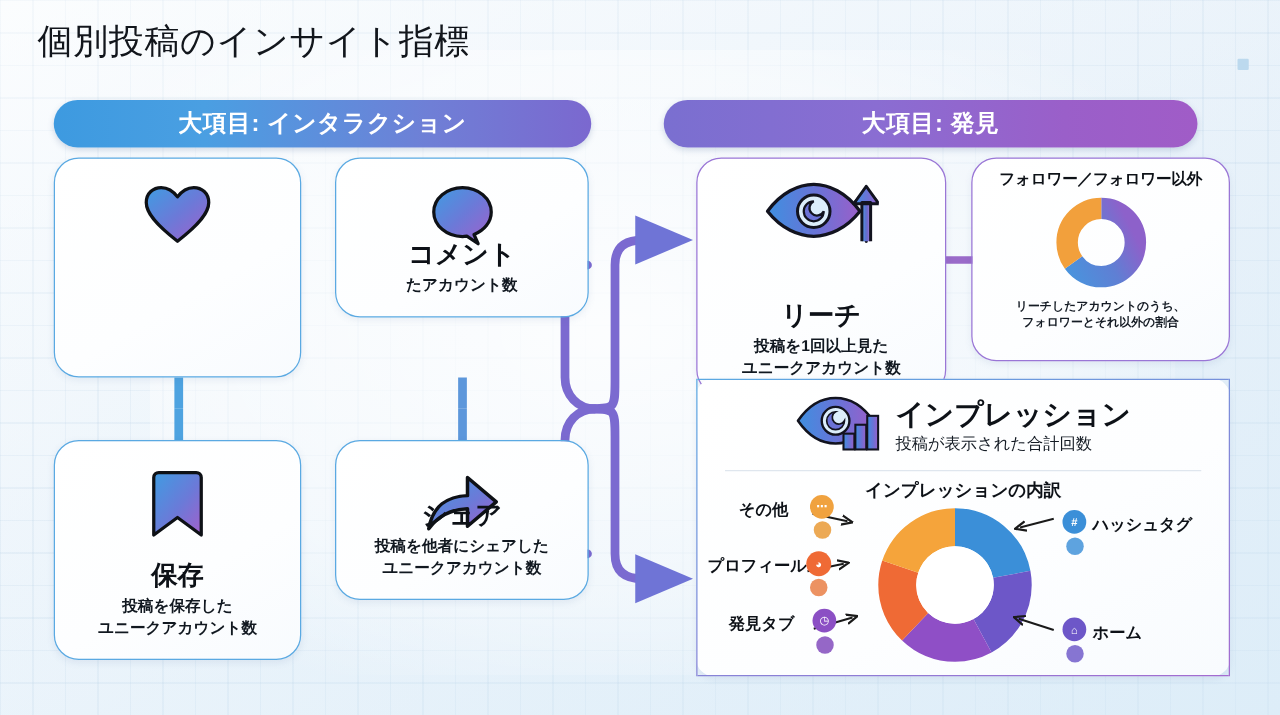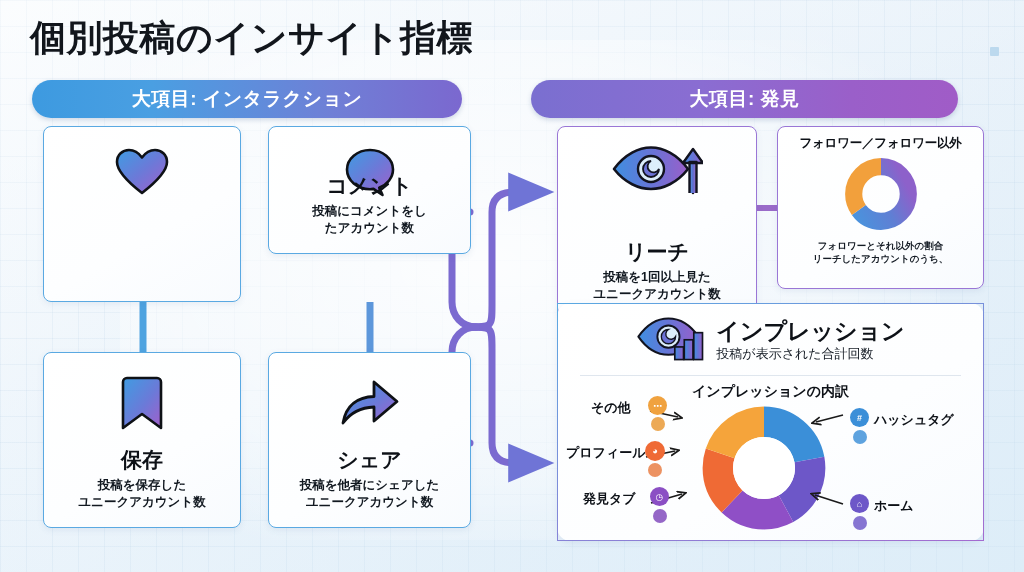--- a/index.html
+++ b/index.html
@@ -16,54 +16,54 @@
   
   .wash {
     position:absolute; left:120px; top:40px; width:820px; height:500px;
     background:radial-gradient(ellipse at 45% 45%, rgba(255,255,255,0.85) 0%, rgba(255,255,255,0.45) 55%, rgba(255,255,255,0) 80%);
     pointer-events:none;
   }
   .deco-sq { position:absolute; width:9px; height:9px; background:#bcd9ee; border-radius:1px; }
 
   h1.title {
     position:absolute; left:30px; top:14px;
-    font-size:36px; font-weight:bold; color:#12161c;
+    font-size:28px; font-weight:normal; color:#12161c;
     letter-spacing:0.5px;
   }
 
   .hdr {
     position:absolute; height:38px; border-radius:19px;
     display:flex; align-items:center; justify-content:center;
     color:#fff; font-size:19px; font-weight:bold; letter-spacing:0.5px;
     box-shadow:0 2px 5px rgba(60,90,140,0.22);
   }
-  .hdr-left  { left:32px;  top:80px; width:430px;
+  .hdr-left  { left:43px;  top:80px; width:430px;
                background:linear-gradient(90deg,#3d9ae0 0%,#4a9fe2 28%,#6f7fd6 70%,#7b68cf 100%); }
   .hdr-right { left:531px; top:80px; width:427px;
                background:linear-gradient(90deg,#7a6fd0 0%,#8a6dd2 40%,#9a5fc9 75%,#a05cc7 100%); }
 
   .card {
     position:absolute; background:linear-gradient(150deg,#ffffff 0%,#fdfeff 60%,#f8fbfe 100%);
-    border-radius:8px;
+    border-radius:20px;
     box-shadow:0 2px 6px rgba(80,110,160,0.10);
   }
   .card.b-blue   { border:1.6px solid #5aa9e2; }
   .card.b-mix    { border:1.6px solid; border-image:linear-gradient(160deg,#5aa9e2,#a46bd0) 1; border-radius:14px; }
   .card.b-purple { border:1.6px solid #9a76d6; }
 
   .c-title { text-align:center; font-size:21px; font-weight:bold; color:#0d1117; }
   .c-sub   { text-align:center; font-size:12.5px; font-weight:bold; color:#111820; line-height:1.35; margin-top:3px; }
 
   .ico { display:flex; justify-content:center; }
 
   
   #card-like    { left:43px;  top:126px; width:198px; height:176px; }
   #card-comment { left:268px; top:126px; width:203px; height:128px; }
   #card-save    { left:43px;  top:352px; width:198px; height:176px; }
-  #card-share   { left:268px; top:352px; width:203px; height:176px; }
+  #card-share   { left:268px; top:352px; width:203px; height:128px; }
   #card-reach   { left:557px; top:126px; width:200px; height:190px; }
   #card-follow  { left:777px; top:126px; width:207px; height:163px; }
   #card-impr    { left:557px; top:303px; width:427px; height:238px; }
 
   .card-body { position:absolute; left:0; right:0; bottom:14px; }
   #card-like .card-body, #card-comment .card-body,
   #card-save .card-body, #card-share .card-body { bottom:16px; }
 
   
   svg.links { position:absolute; left:0; top:0; width:1024px; height:572px; pointer-events:none; }
@@ -158,21 +158,20 @@
             <stop offset="50%" stop-color="#6b7ad8"></stop>
             <stop offset="100%" stop-color="#a25fcb"></stop>
       </linearGradient>
         </defs>
       <path d="M28,3 C40.7,3 51,11.8 51,22.6 C51,30.6 45.3,37.5 37.2,40.6 L40.5,48 L31.5,41.9 C30.4,42.05 29.2,42.2 28,42.2 C15.3,42.2 5,33.4 5,22.6 C5,11.8 15.3,3 28,3 Z" fill="url(#gcm)" stroke="#0e1116" stroke-width="2.6" stroke-linejoin="round"></path>
     </svg>
   </div>
   <div class="card-body">
     <div class="c-title">コメント</div>
     <div class="c-sub">
-      <div>投稿にコメントをし</div>
       <div>たアカウント数</div>
     </div>
   </div>
 </div>
 
 <div class="card b-blue" id="card-save">
   <div class="ico" style="padding-top:22px;">
     <svg width="46" height="56" viewBox="0 0 46 56">
       <defs>
           <linearGradient id="gb" x1="0" y1="0" x2="1" y2="1">
@@ -254,22 +253,22 @@
             <stop offset="100%" stop-color="#8d61ca"></stop>
         </linearGradient>
       </defs>
 
       <circle cx="50" cy="50" r="35" fill="none" stroke="url(#fg1)" stroke-width="22" stroke-dasharray="142.9 219.9" transform="rotate(-90 50 50)"></circle>
 
       <circle cx="50" cy="50" r="35" fill="none" stroke="#f2a03c" stroke-width="22" stroke-dasharray="76.9 219.9" stroke-dashoffset="-142.9" transform="rotate(-90 50 50)"></circle>
     </svg>
   </div>
   <div class="fc-sub" style="margin-top:7px;">
+    <div>リーチしたアカウントのうち、</div>
     <div>フォロワーとそれ以外の割合</div>
-    <div>リーチしたアカウントのうち、</div>
   </div>
 </div>
 
 <div class="card b-mix" id="card-impr">
   <div class="impr-head">
     <span>
       <svg width="76" height="48" viewBox="0 0 96 60">
         <defs>
             <linearGradient id="gi" x1="0" y1="0" x2="1" y2="0">
           <stop offset="0%" stop-color="#3f8fe0"></stop>

